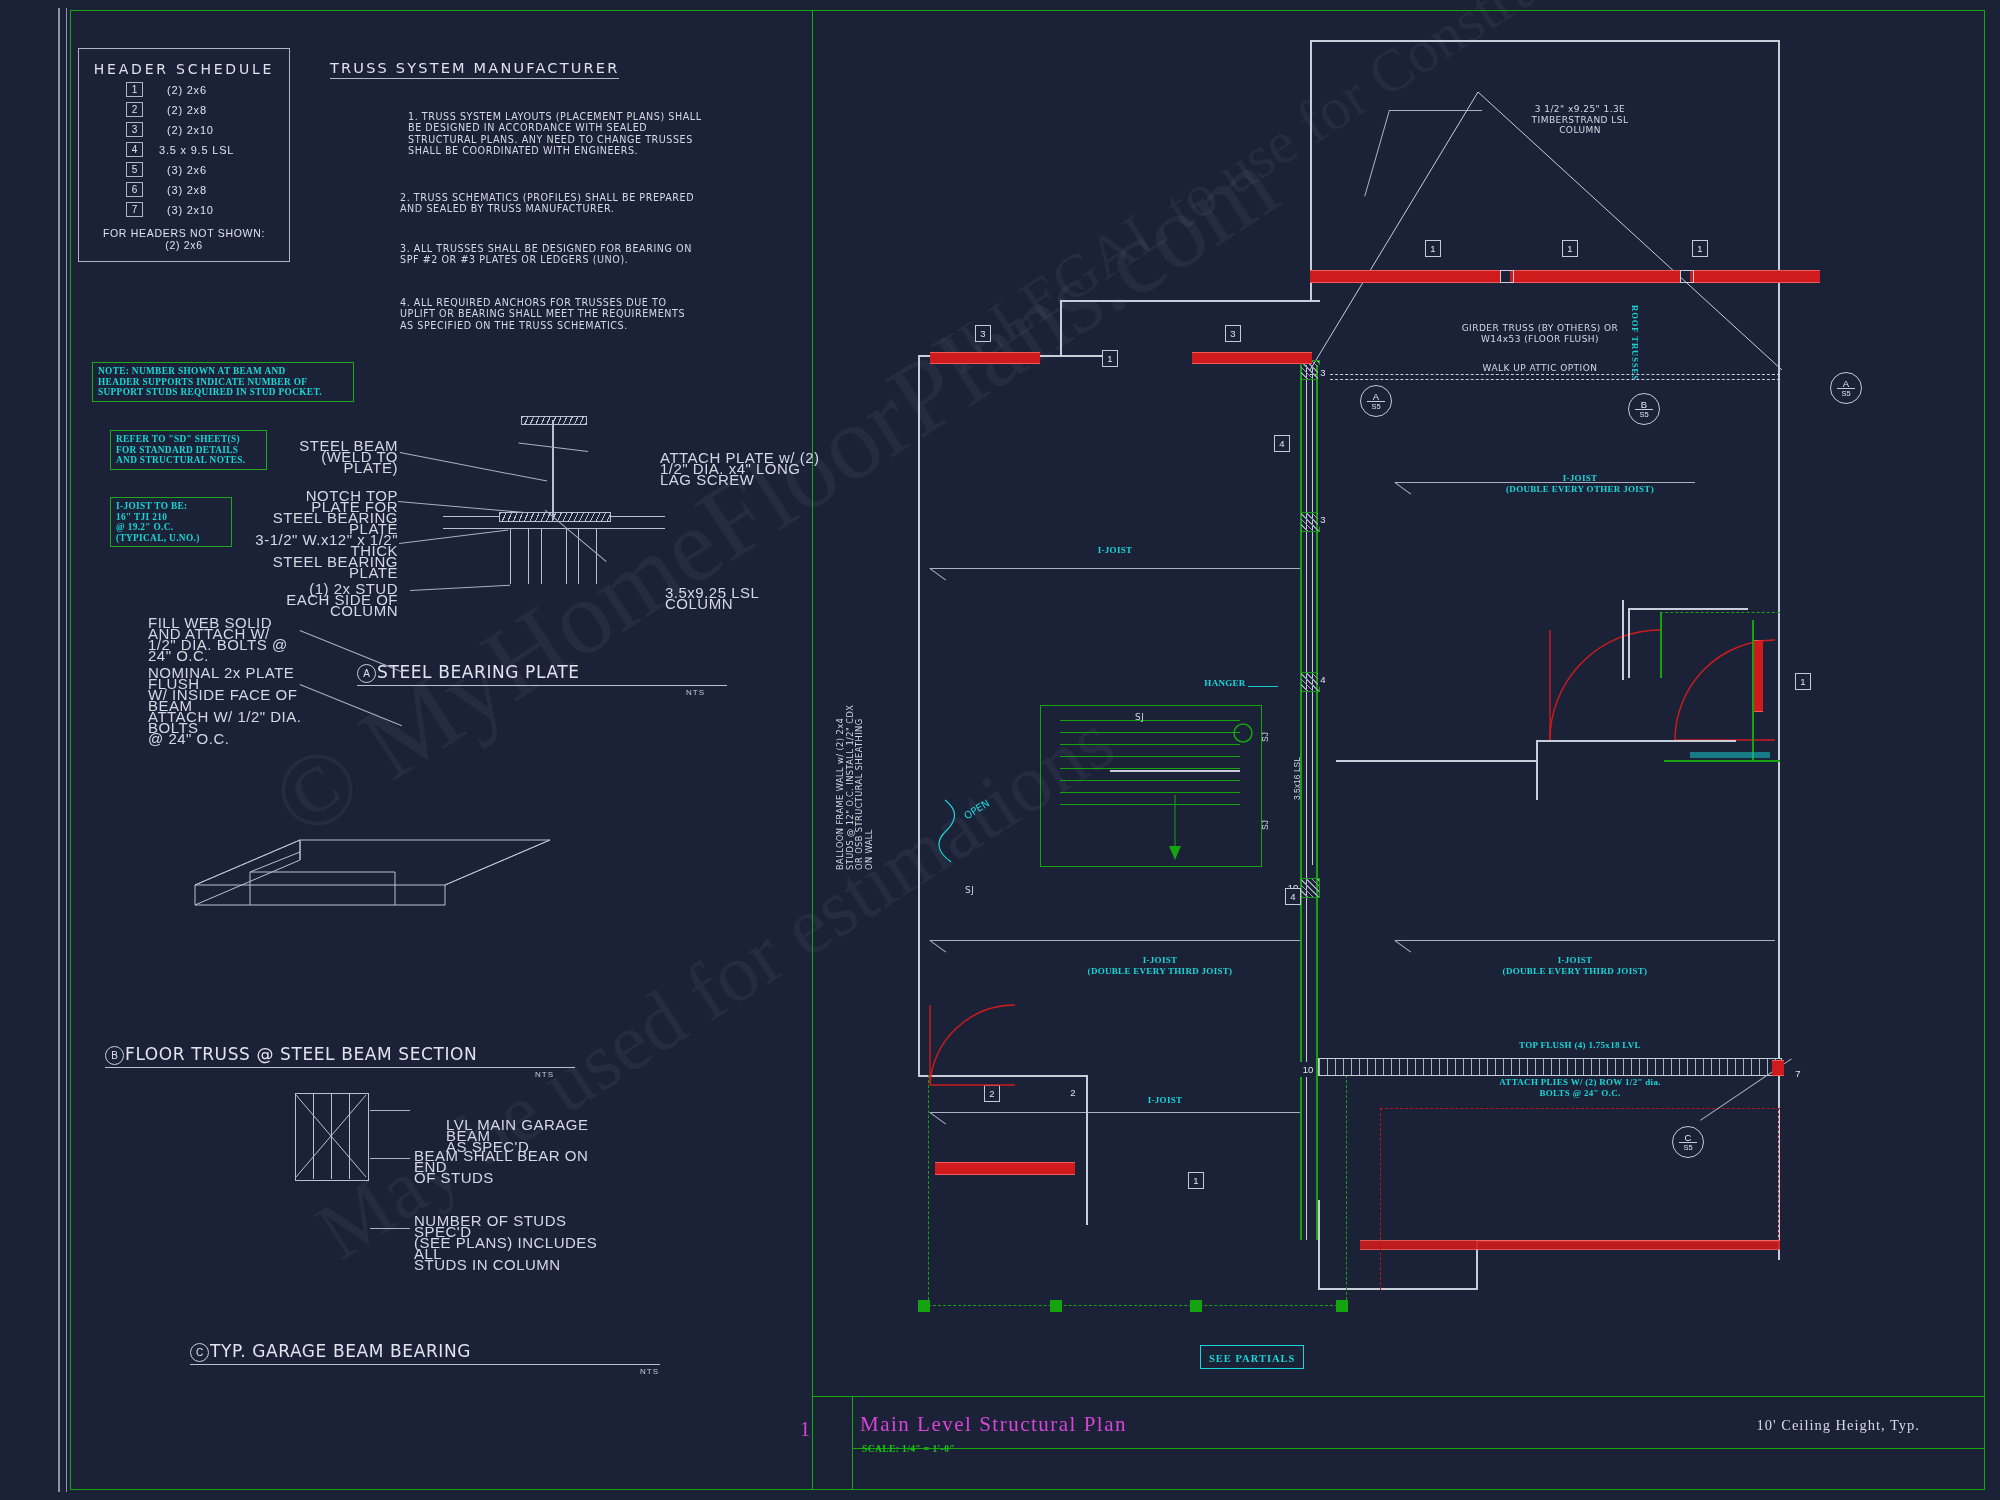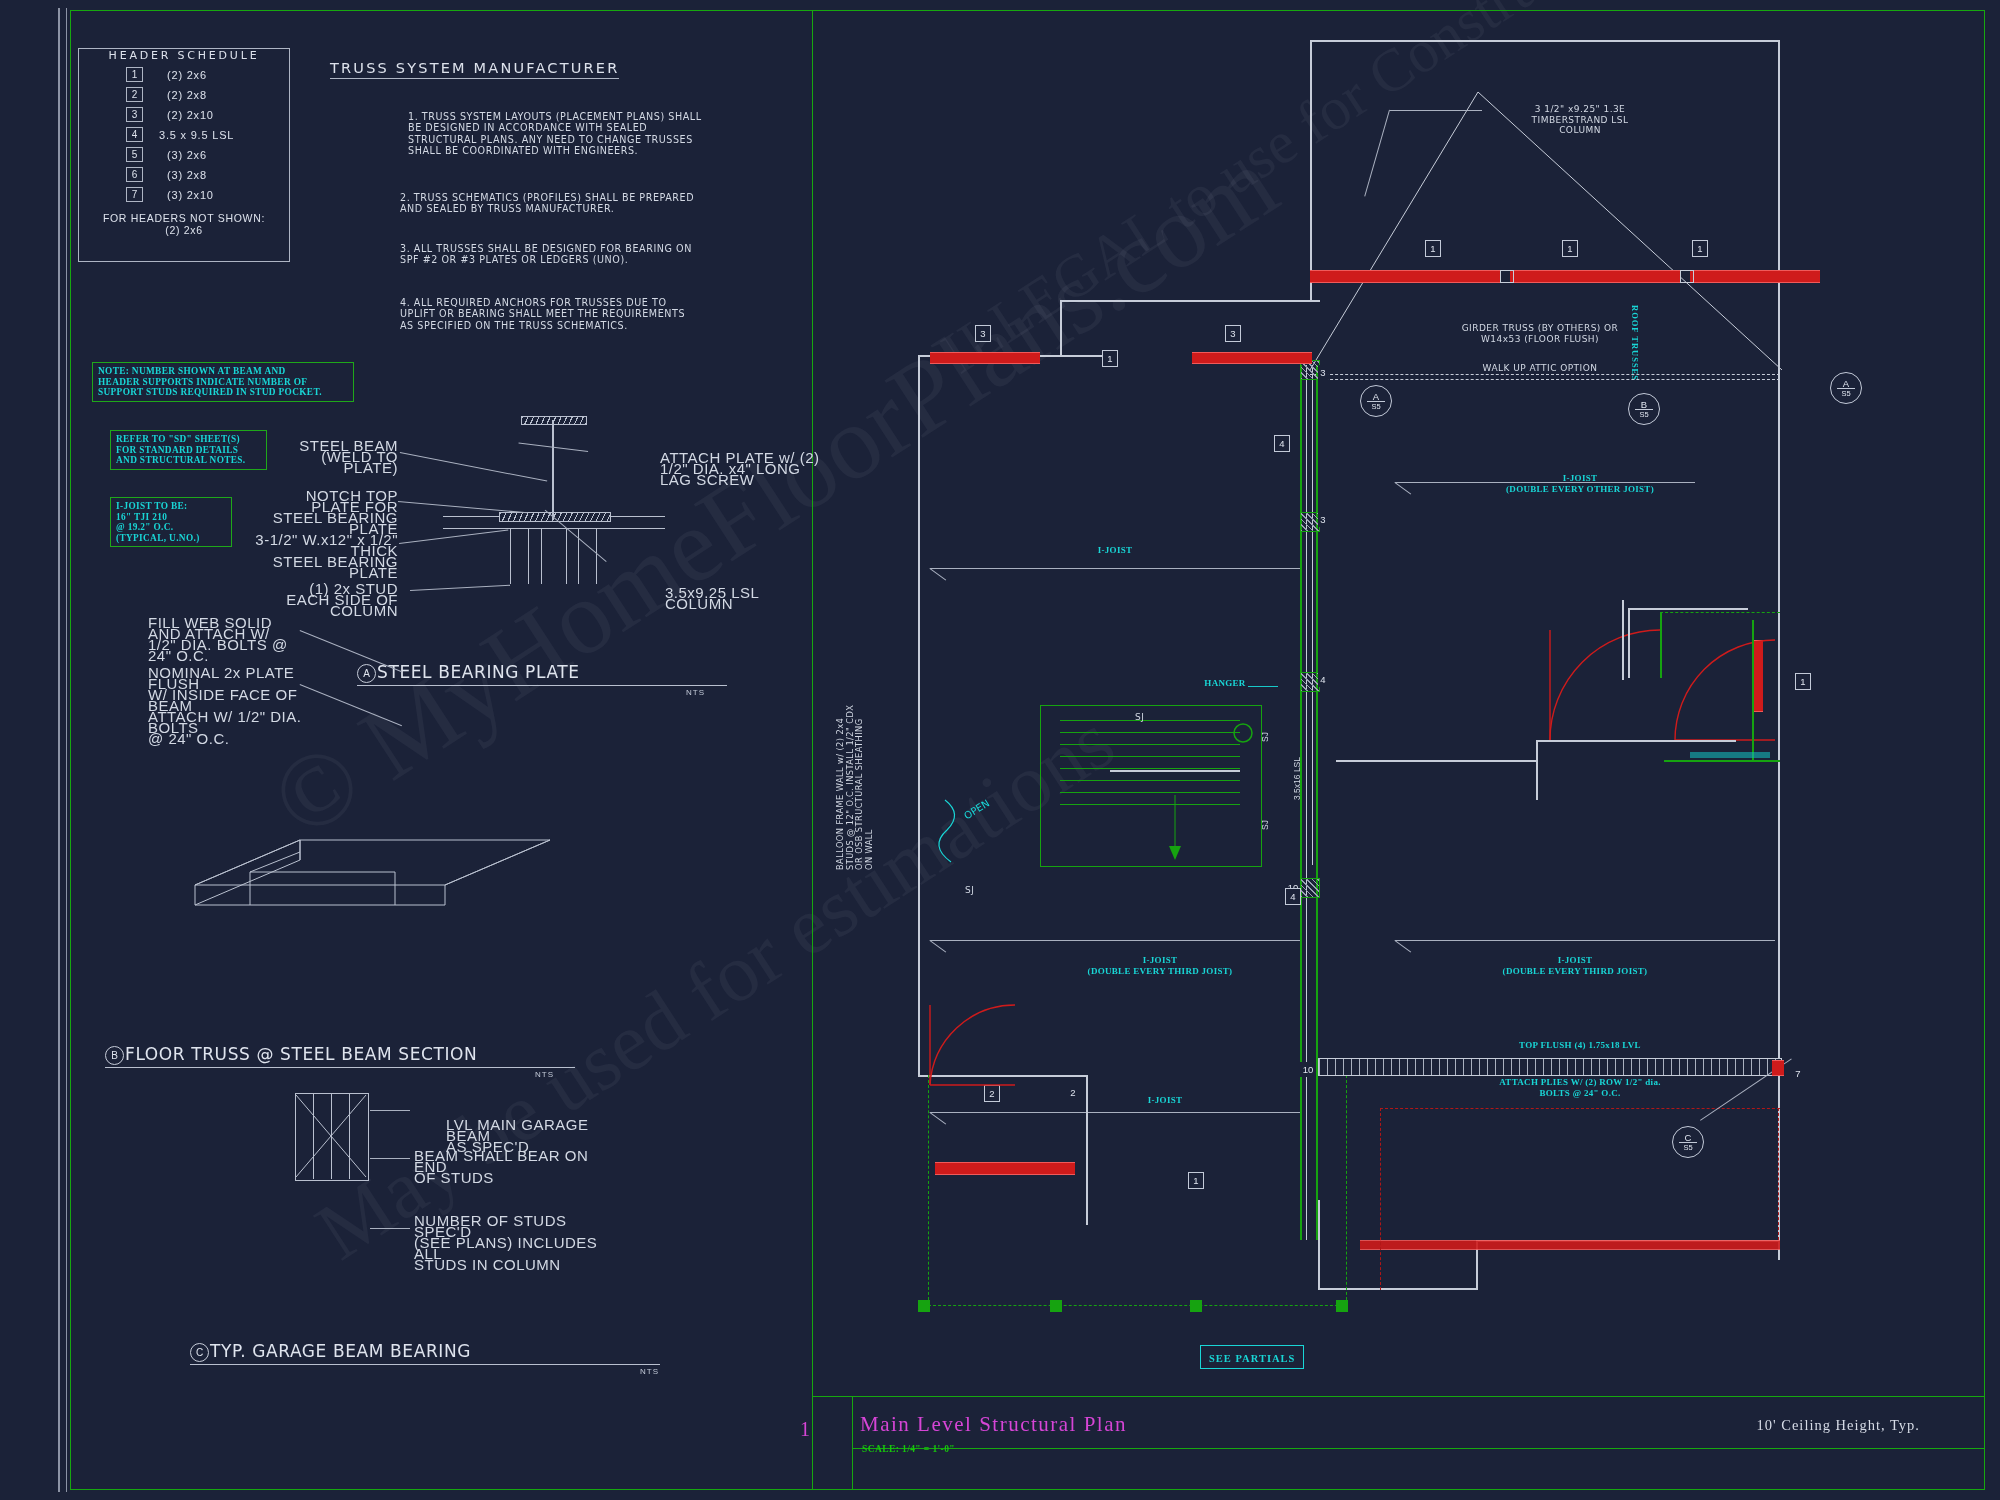--- a/index.html
+++ b/index.html
@@ -9,21 +9,21 @@
   
   .abs{position:absolute;}
   .cad{color:#cdd3e0;font-family:"DejaVu Sans",sans-serif;letter-spacing:.5px;}
   .ln{position:absolute;background:#b9c0cf;}
   .lngrn{position:absolute;background:#17a80f;}
   .lncyn{position:absolute;background:#18c8c8;}
   .leftrule{position:absolute;background:#8d94a6;}
 
   
   #hdrbox{left:78px;top:48px;width:210px;height:212px;border:1px solid #aeb5c4;}
-  .hs-title{font-size:11px;letter-spacing:2.8px;text-align:center;margin-top:0;color:#dde2ec;
+  .hs-title{font-size:14px;letter-spacing:2.8px;text-align:center;margin-top:12px;color:#dde2ec;
             font-family:"DejaVu Sans",sans-serif;}
   .hs-row{display:flex;align-items:center;margin-top:5px;font-size:10.5px;}
   .hs-tag{width:15px;height:13px;border:1px solid #aeb5c4;margin-left:47px;
           display:flex;align-items:center;justify-content:center;font-size:10px;color:#dde2ec;}
   .hs-val{margin-left:24px;color:#dde2ec;font-size:11px;letter-spacing:.8px;}
   .hs-foot{font-size:10.5px;text-align:center;color:#dde2ec;letter-spacing:.7px;margin-top:10px;line-height:12px;}
 
   
   #trusstitle{left:330px;top:60px;font-size:14.5px;letter-spacing:2.2px;color:#dde2ec;
               border-bottom:1px solid #aeb5c4;padding-bottom:2px;}

